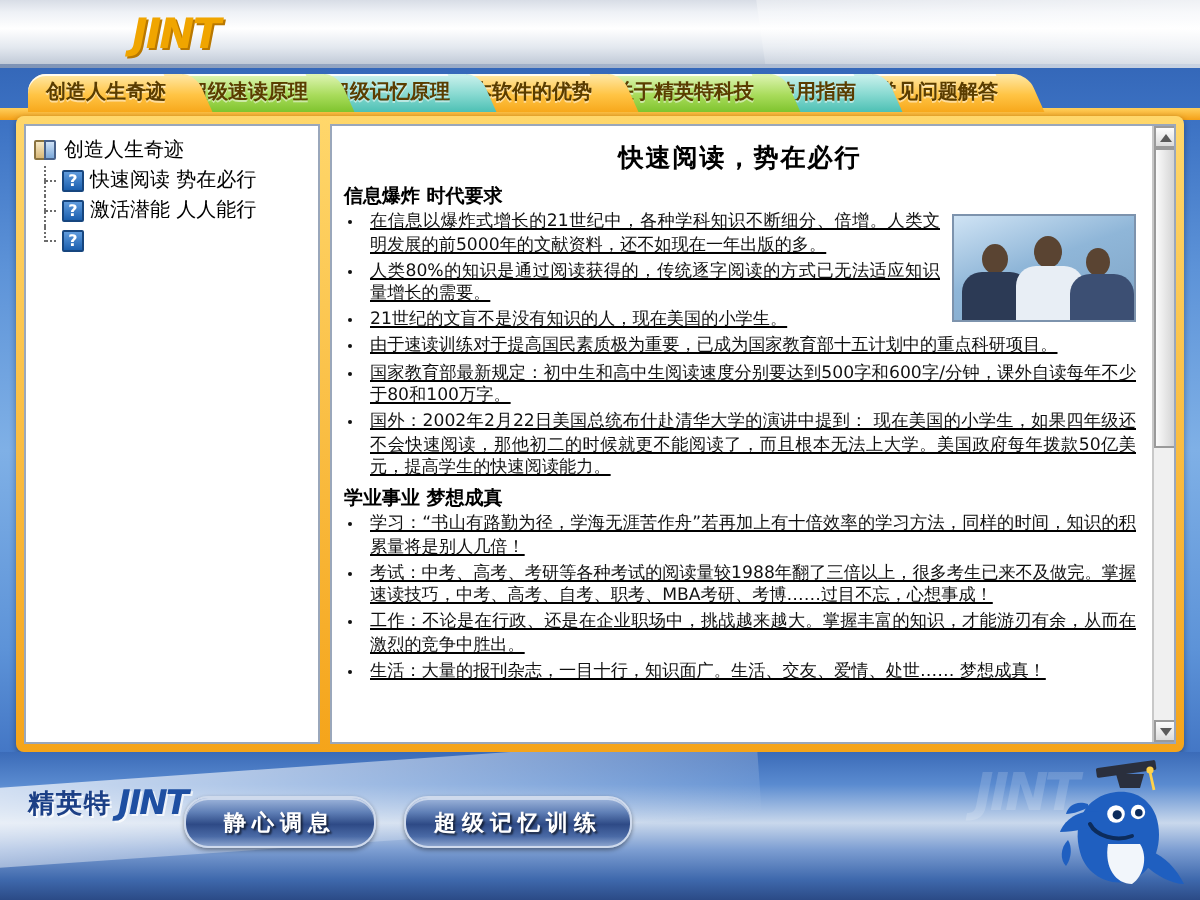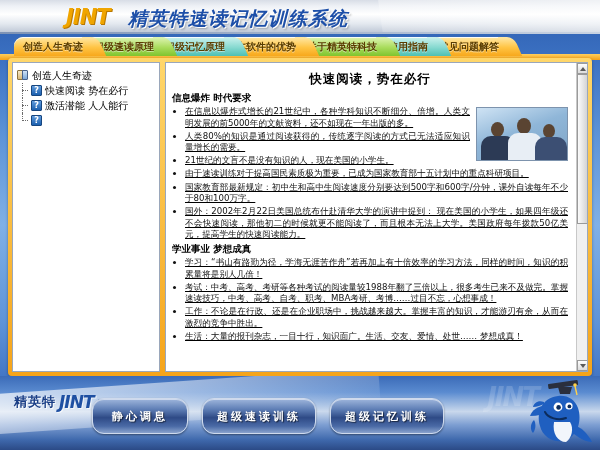--- a/index.html
+++ b/index.html
@@ -113,21 +113,21 @@
     background:linear-gradient(170deg,rgba(255,255,255,.75),rgba(255,255,255,0));
     transform:rotate(-4deg);}
   .foot-logo{position:absolute;left:14px;top:16px;display:flex;align-items:center;gap:3px;z-index:4;}
   .fl-cn{font-size:13px;font-weight:bold;color:#1b3f86;letter-spacing:1px;
     text-shadow:1px 1px 0 rgba(255,255,255,.8);}
   .fl-en{font-size:17px;font-weight:bold;font-style:italic;color:#1e4fa2;letter-spacing:-1px;
     text-shadow:1px 1px 0 rgba(255,255,255,.7);}
   .fl-r{font-size:7px;color:#1e4fa2;vertical-align:super;}
 
   .btnrow{position:absolute;left:92px;top:22px;display:flex;gap:14px;z-index:5;}
-  .bigbtn{height:36px;min-width:96px;padding:0 14px;border-radius:12px;
+  .bigbtn{height:26px;min-width:96px;padding:0 14px;border-radius:12px;
     background:linear-gradient(180deg,#9fb6dc 0%,#5f7fb6 30%,#2e4a86 55%,#4a6aa6 80%,#8aa3cd 100%);
     border:1px solid #cfdaec;box-sizing:border-box;
     box-shadow:0 1px 2px rgba(0,0,0,.4), inset 0 1px 0 rgba(255,255,255,.5);
     display:flex;align-items:center;justify-content:center;
     font-size:11px;font-weight:bold;color:#ffffff;letter-spacing:3px;
     text-shadow:1px 1px 1px rgba(0,0,0,.6);cursor:pointer;}
 
   
   .mascot{position:absolute;right:6px;bottom:2px;width:66px;height:72px;z-index:6;}
 
@@ -135,21 +135,20 @@
     font-size:26px;letter-spacing:-2px;}
 </style>
 </head>
 <body>
 
 <div id="app">
 
   <div class="header">
     <div class="hdr-sheen"></div>
     <div class="hdr-logo">JINT</div>
-    <div class="hdr-title">精英特速读记忆训练系统</div>
   </div>
 
   <div class="tabstrip">
     <div class="tabbar-under"></div>
     <div class="tabs" id="tabs">
         <div class="tab orange" style="z-index: 20;"><span class="tabtxt">创造人生奇迹</span></div>
         <div class="tab green" style="z-index: 19;"><span class="tabtxt">超级速读原理</span></div>
         <div class="tab teal" style="z-index: 18;"><span class="tabtxt">超级记忆原理</span></div>
         <div class="tab orange" style="z-index: 17;"><span class="tabtxt">本软件的优势</span></div>
         <div class="tab green" style="z-index: 16;"><span class="tabtxt">关于精英特科技</span></div>
@@ -234,23 +233,20 @@
 
     <div class="foot-logo">
       <span class="fl-cn">精英特</span>
       <span class="fl-en">JINT</span>
       <span class="fl-r">®</span>
     </div>
 
     <div class="btnrow" id="btnrow">
         <div class="bigbtn">
           <span>静心调息</span>
-        </div>
-        <div class="bigbtn">
-          <span>超级速读训练</span>
         </div>
         <div class="bigbtn">
           <span>超级记忆训练</span>
         </div>
       </div>
 
     <svg class="mascot" viewBox="0 0 66 72">
       <path d="M30 20 C14 22 8 36 12 50 C15 62 28 68 38 64 C50 59 54 44 50 32 C47 24 40 19 30 20 Z" fill="#1f5fc0"></path>
       <path d="M22 30 C12 28 4 34 2 40 C10 40 16 38 22 36 Z" fill="#1f5fc0"></path>
       <path d="M44 56 C50 62 58 66 64 66 C60 58 54 52 48 50 Z" fill="#1f5fc0"></path>

